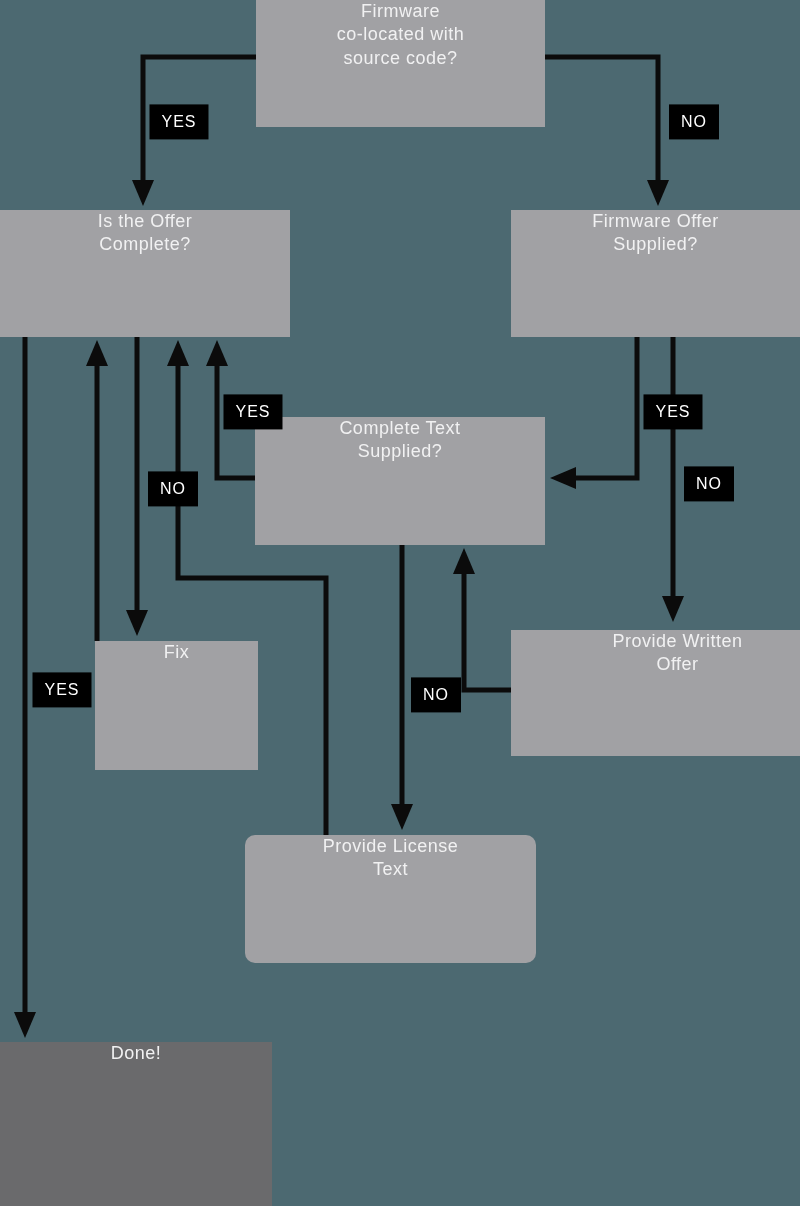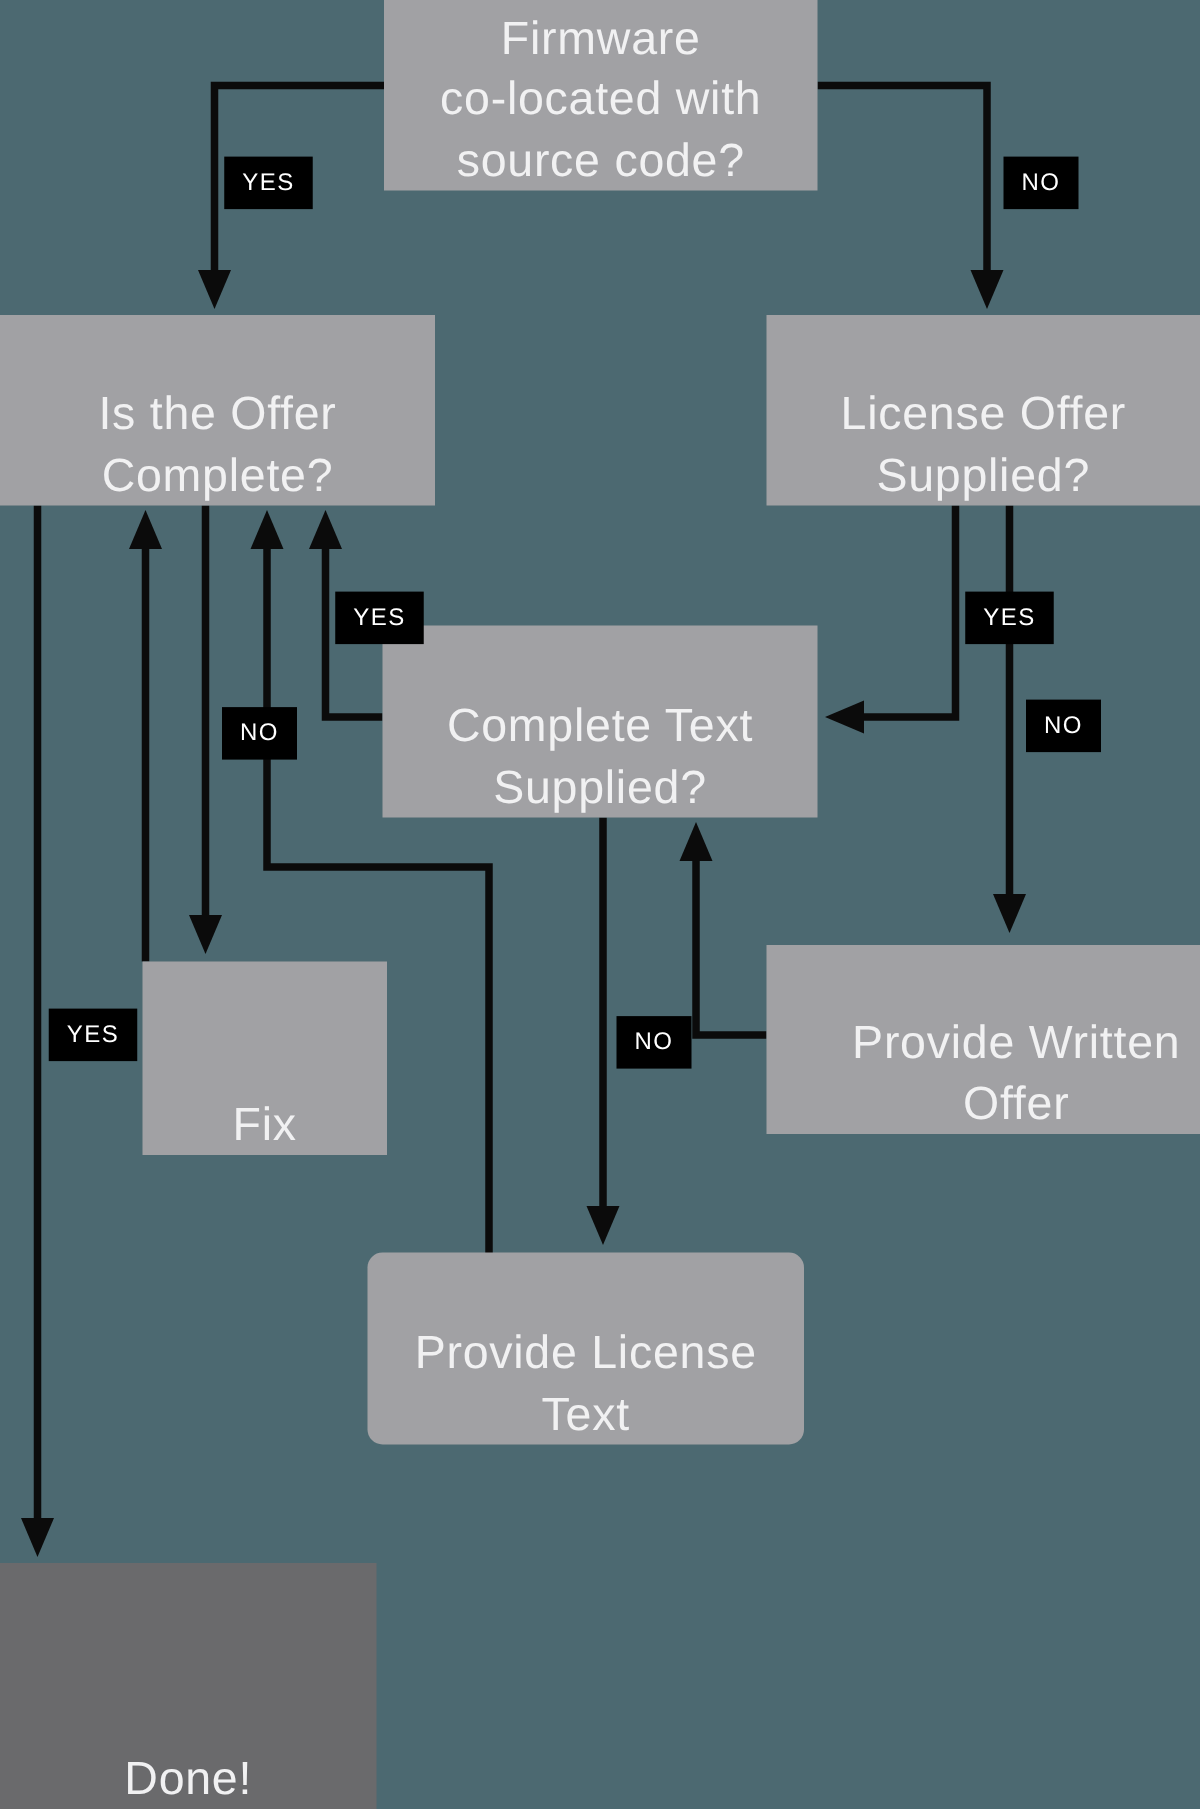--- a/index.html
+++ b/index.html
@@ -32,24 +32,24 @@
   }
   svg.edges polygon {
     fill: var(--edge-color);
     stroke: none;
   }
   .node {
     position: absolute;
     background: var(--node-fill);
     color: var(--node-text);
     display: flex;
-    align-items: flex-end;
+    align-items: flex-start;
     justify-content: center;
     text-align: center;
-    font-size: 31px;
+    font-size: 18px;
     font-weight: 300;
     line-height: 1.3;
     letter-spacing: 0.5px;
   }
   .node span { white-space: pre-line; }
   .node.dark { background: var(--done-fill); }
   .edge-label {
     position: absolute;
     transform: translate(-50%, -50%);
     background: var(--label-bg);
@@ -108,21 +108,21 @@
 co-located with
 source code?</span>
   </div>
 
   <div class="node" style="left:0; top:210px; width:290px; height:127px;">
     <span>Is the Offer
 Complete?</span>
   </div>
 
   <div class="node" style="left:511px; top:210px; width:289px; height:127px;">
-    <span>License Offer
+    <span>Firmware Offer
 Supplied?</span>
   </div>
 
   <div class="node" style="left:255px; top:417px; width:290px; height:128px;">
     <span>Complete Text
 Supplied?</span>
   </div>
 
   <div class="node" style="left:95px; top:641px; width:163px; height:129px;">
     <span>Fix</span>
@@ -131,21 +131,21 @@
   <div class="node" style="left:511px; top:630px; width:333px; height:126px;">
     <span>Provide Written
 Offer</span>
   </div>
 
   <div class="node" style="left:245px; top:835px; width:291px; height:128px;border-radius:10px;">
     <span>Provide License
 Text</span>
   </div>
 
-  <div class="node dark" style="left:0; top:1042px; width:251px; height:164px;">
+  <div class="node dark" style="left:0; top:1042px; width:272px; height:164px;">
     <span>Done!</span>
   </div>
 
   <div class="edge-label" style="left:143px; top:122px;">YES</div>
   <div class="edge-label" style="left:658px; top:122px;">NO</div>
   <div class="edge-label" style="left:26px; top:690px;">YES</div>
   <div class="edge-label" style="left:137px; top:489px;">NO</div>
   <div class="edge-label" style="left:217px; top:412px;">YES</div>
   <div class="edge-label" style="left:400px; top:695px;">NO</div>
   <div class="edge-label" style="left:637px; top:412px;">YES</div>

